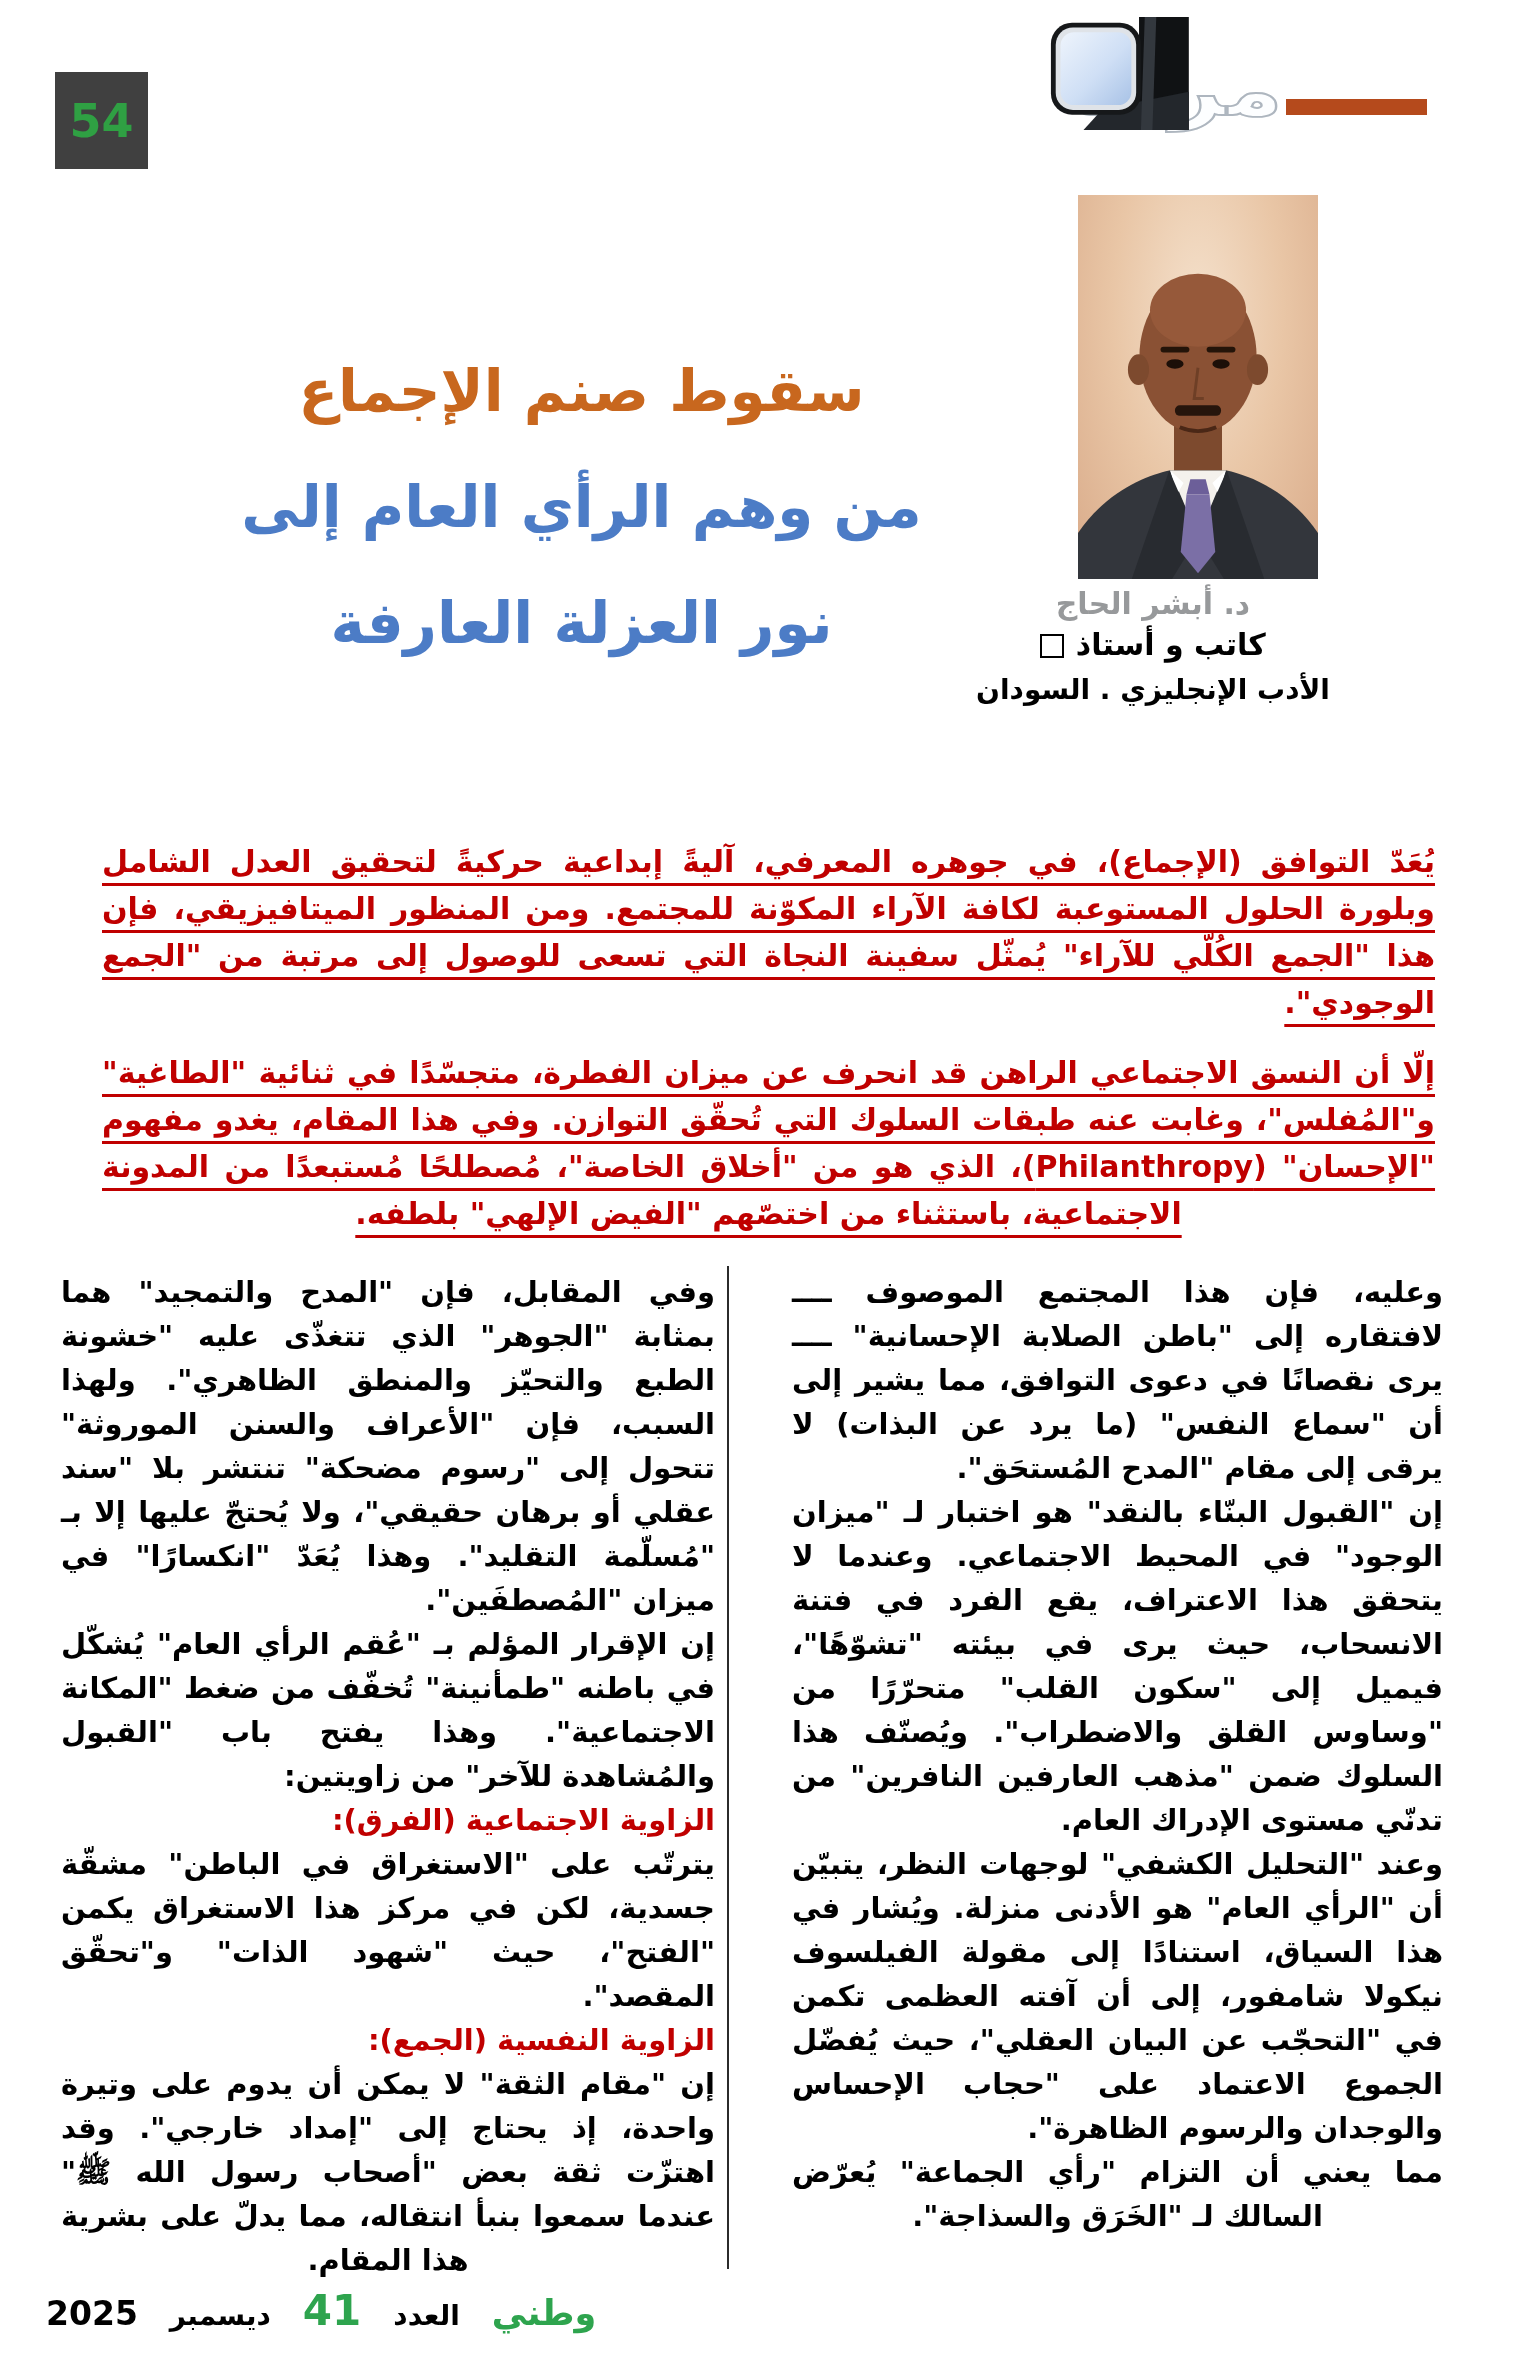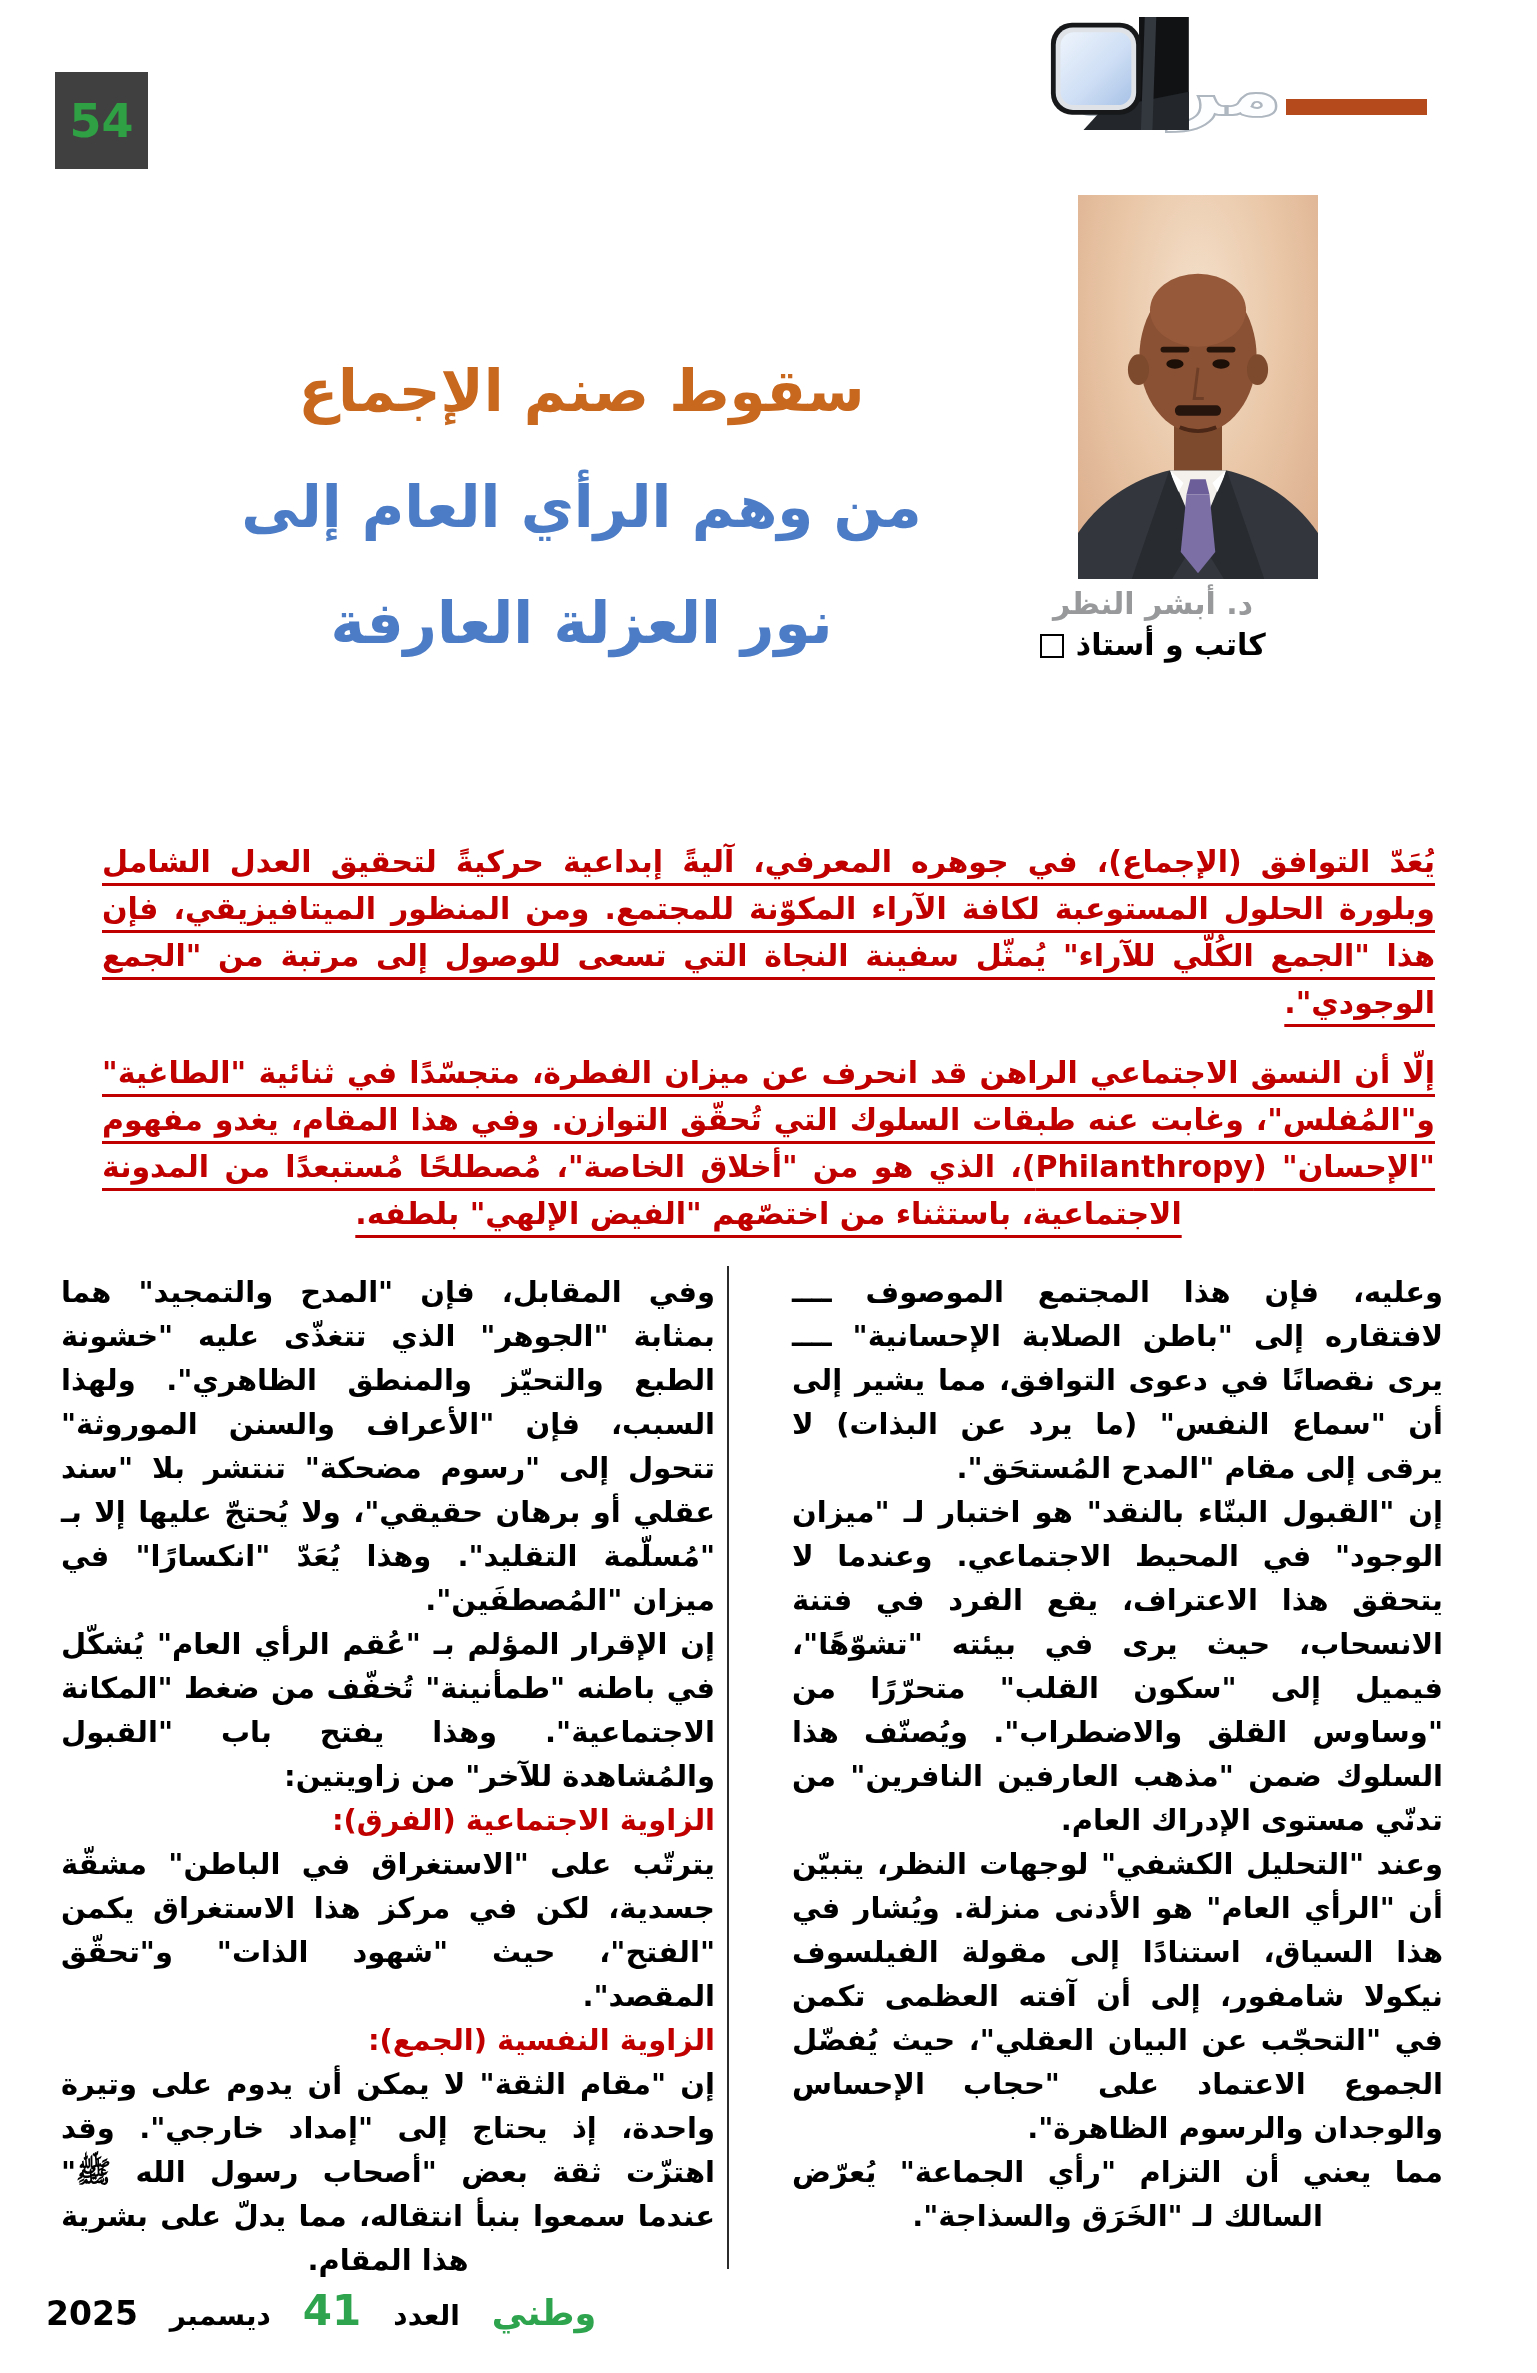--- a/index.html
+++ b/index.html
@@ -146,24 +146,25 @@
       <ellipse cx="149" cy="176" rx="9" ry="5" fill="#1c0f08"></ellipse>
 
       <path d="M125,180 L121,212 L131,212" fill="none" stroke="#6e3f26" stroke-width="3"></path>
 
       <rect x="101" y="219" width="48" height="11" rx="5" fill="#26150c"></rect>
       <path d="M106,242 Q125,250 144,242" fill="none" stroke="#4a2716" stroke-width="4"></path>
     </svg>
   </div>
 
   <div class="author">
-    <div class="author-name">د. أبشر النظر</div>
+    <div class="author-name">د. أبشر الحاج</div>
     <div class="author-role">
       <span>كاتب و أستاذ</span><span class="sq"></span>
     </div>
+    <div class="author-affil">الأدب الإنجليزي . السودان</div>
   </div>
 
   <div class="title">
     <div class="t1">سقوط صنم الإجماع</div>
     <div class="t2">من وهم الرأي العام إلى</div>
     <div class="t3">نور العزلة العارفة</div>
   </div>
 
   <div class="lead">
     <p>يُعَدّ التوافق (الإجماع)، في جوهره المعرفي، آليةً إبداعية حركيةً لتحقيق العدل الشامل وبلورة الحلول المستوعبة لكافة الآراء المكوّنة للمجتمع. ومن المنظور الميتافيزيقي، فإن هذا "الجمع الكُلّي للآراء" يُمثّل سفينة النجاة التي تسعى للوصول إلى مرتبة من "الجمع الوجودي".</p>

